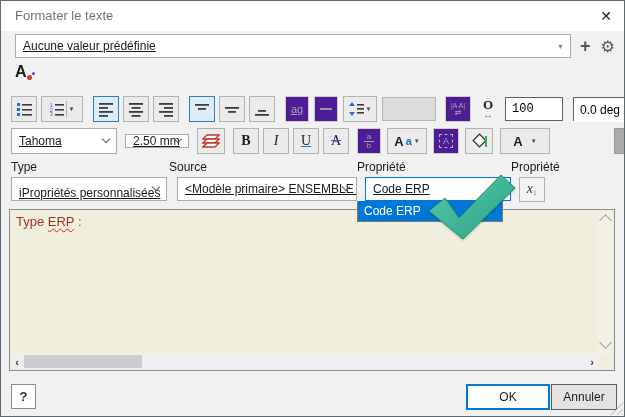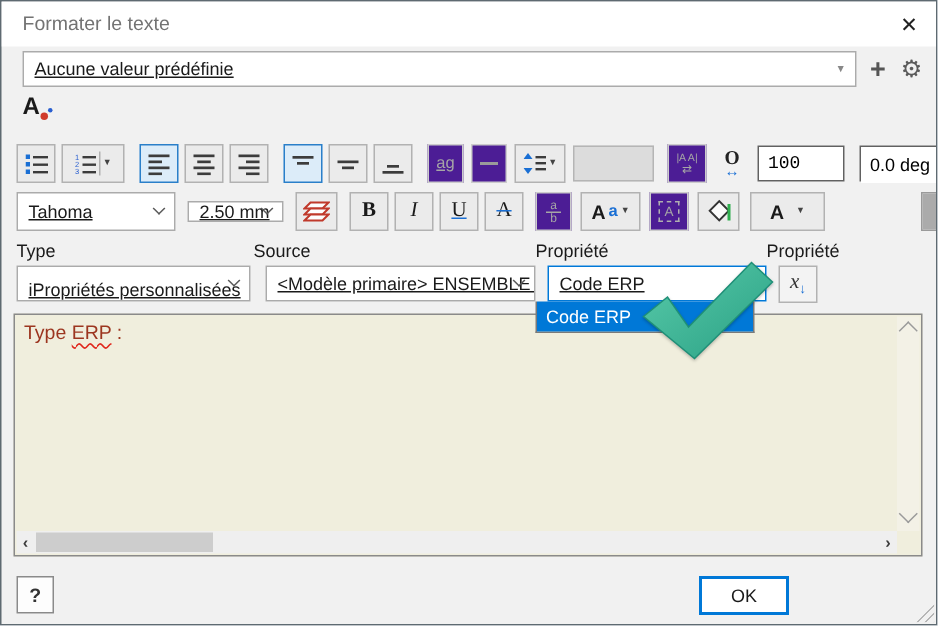--- a/index.html
+++ b/index.html
@@ -40,21 +40,21 @@
   .vscroll { position:absolute; top:1px; right:1px; bottom:16px; width:15px; background:#f3f1e6; display:flex; flex-direction:column; justify-content:space-between; align-items:center; }
   .varrow { width:9px; height:9px; border-right:1.6px solid #9a9a9a; border-bottom:1.6px solid #9a9a9a; }
   .varrow.up { transform:rotate(-135deg); margin-top:5px; }
   .varrow.dn { transform:rotate(45deg); margin-bottom:7px; }
   .hscroll { position:absolute; left:1px; right:16px; bottom:1px; height:15px; background:#efefef; }
   .harrow { position:absolute; top:1px; width:12px; height:13px; display:flex; align-items:center; justify-content:center; color:#3c3c3c; font-size:11px; font-weight:bold; }
   .hthumb { position:absolute; left:13px; top:1px; width:118px; height:13px; background:#cdcdcd; }
 
   
   .help-btn { position:absolute; left:10px; top:383px; width:25px; height:25px; background:#fdfdfd; border:1px solid #8a8a8a; display:flex; align-items:center; justify-content:center; font-weight:bold; font-size:13px; color:#333; }
-  .ok-btn { position:absolute; left:465px; top:383px; width:60px; height:26px; background:#fff; border:2px solid #0078d7; font-size:12px; display:flex; align-items:center; justify-content:center; }
+  .ok-btn { position:absolute; left:465px; top:383px; width:84px; height:26px; background:#fff; border:2px solid #0078d7; font-size:12px; display:flex; align-items:center; justify-content:center; }
   .cancel-btn { position:absolute; left:550px; top:383px; width:66px; height:26px; background:#e3e3e3; border:1px solid #5c5c5c; font-size:12px; display:flex; align-items:center; justify-content:center; }
   .grip { position:absolute; right:1px; bottom:1px; width:14px; height:14px;
     background:repeating-linear-gradient(135deg, transparent 0 3px, #b6b6b6 3px 4px);
     clip-path:polygon(100% 0, 100% 100%, 0 100%); }
 
   .check-cursor { position:absolute; left:418px; top:170px; z-index:10; filter:drop-shadow(0 1px 1px rgba(0,0,0,.25)); }
 
   .serif { font-family:"Liberation Serif","DejaVu Serif",serif; }
   .sym-combo { display:flex; height:26px; border:1px solid #9a9a9a; background:#fff; }
   .sym-field { width:40px; background:#ababab; display:flex; align-items:center; justify-content:center; color:#2e2e2e; font-size:13px; }
@@ -305,15 +305,16 @@
       <span class="harrow" style="left:0;">‹</span>
       <span class="hthumb"></span>
       <span class="harrow" style="right:0;">›</span>
     </div>
   </div>
 
   <div class="help-btn">
     <span>?</span>
   </div>
   <div class="ok-btn">OK</div>
+  <div class="cancel-btn">Annuler</div>
   <div class="grip"></div>
 
 </div>
 
 </body></html>

